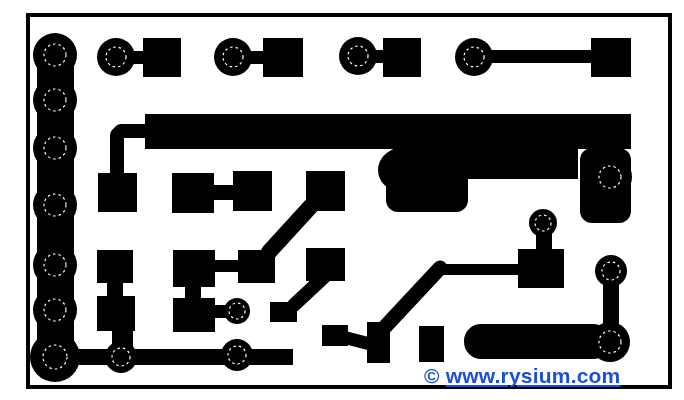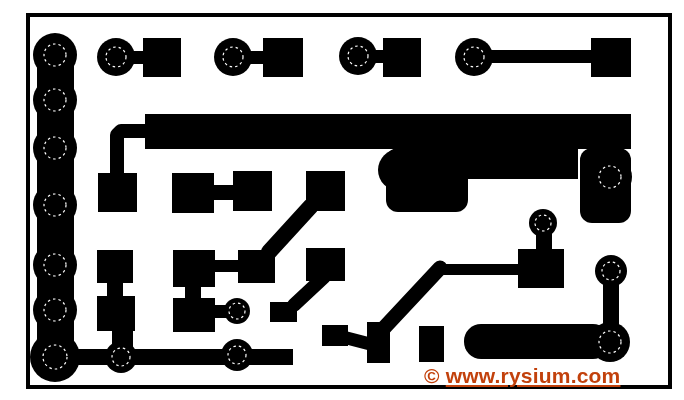--- a/index.html
+++ b/index.html
@@ -101,16 +101,16 @@
     <circle cx="233" cy="57" r="10" fill="none" stroke="#ffffff" stroke-width="1.2" stroke-dasharray="2.5 3"></circle>
     <circle cx="358" cy="56" r="10" fill="none" stroke="#ffffff" stroke-width="1.2" stroke-dasharray="2.5 3"></circle>
     <circle cx="474" cy="57" r="10" fill="none" stroke="#ffffff" stroke-width="1.2" stroke-dasharray="2.5 3"></circle>
     <circle cx="237" cy="311" r="8" fill="none" stroke="#ffffff" stroke-width="1.2" stroke-dasharray="2.5 3"></circle>
     <circle cx="543" cy="223" r="8" fill="none" stroke="#ffffff" stroke-width="1.2" stroke-dasharray="2.5 3"></circle>
     <circle cx="610" cy="177" r="11" fill="none" stroke="#ffffff" stroke-width="1.2" stroke-dasharray="2.5 3"></circle>
     <circle cx="611" cy="271" r="9" fill="none" stroke="#ffffff" stroke-width="1.2" stroke-dasharray="2.5 3"></circle>
     <circle cx="610" cy="342" r="11" fill="none" stroke="#ffffff" stroke-width="1.2" stroke-dasharray="2.5 3"></circle>
   </svg>
 
-<div class="watermark" style="color: #c2410c;">
+<div class="watermark" style="color: #1d4ed8;">
   <span>©</span>
   <span class="wm-link">www.rysium.com</span>
 </div>
 
 </body></html>

